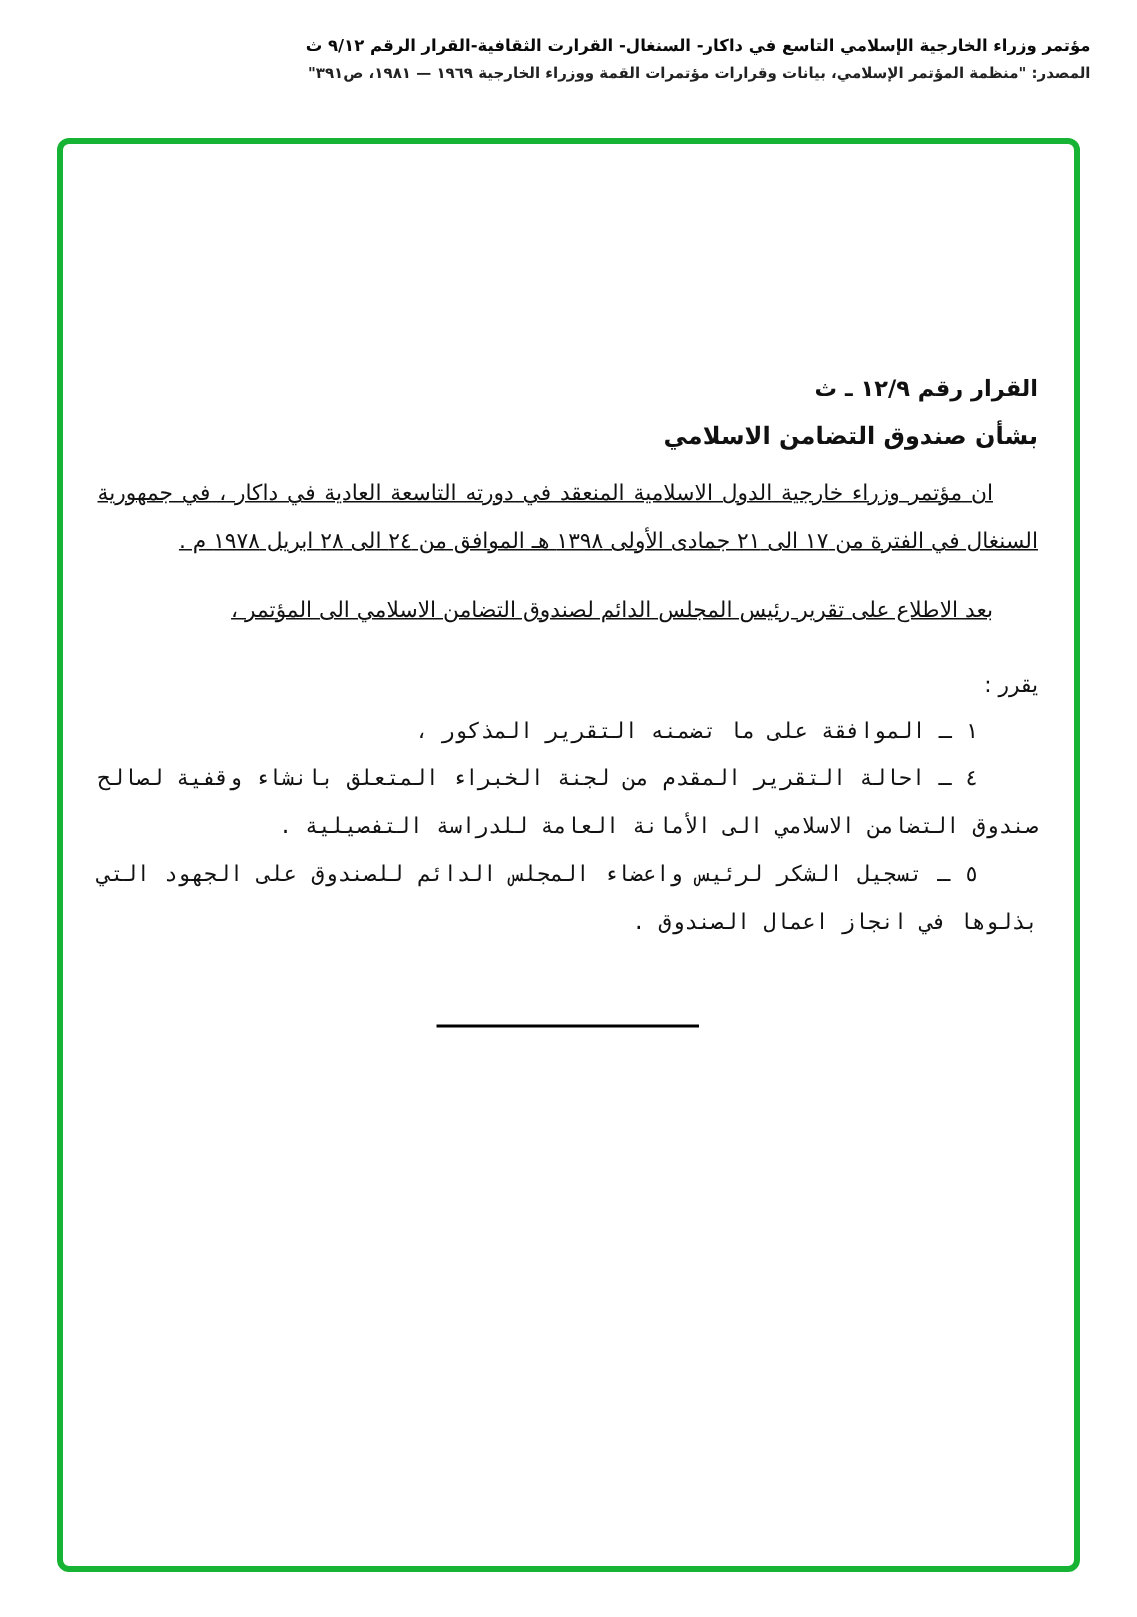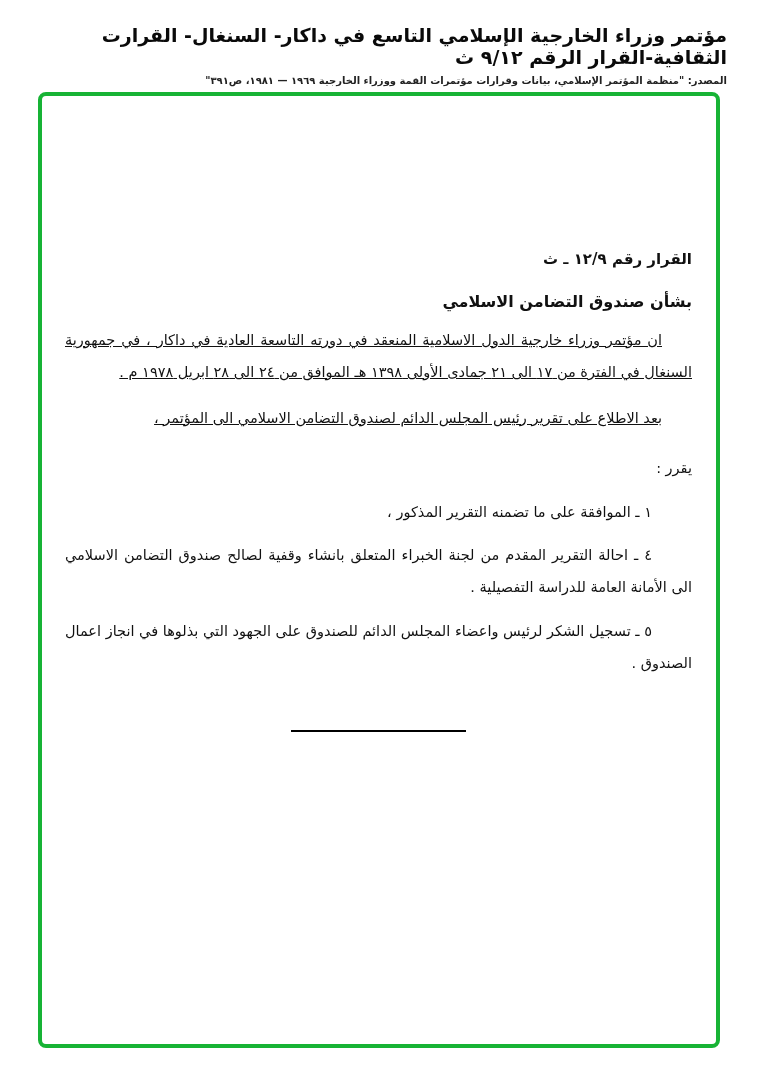--- a/index.html
+++ b/index.html
@@ -22,21 +22,21 @@
   }
   .header {
     position: absolute;
     top: 24px;
     right: 31px;
     left: 31px;
     text-align: right;
   }
   .header-title {
     font-weight: bold;
-    font-size: 19px;
+    font-size: 11px;
     letter-spacing: 0.2px;
     color: #0a0a0a;
   }
   .header-source {
     font-weight: bold;
     font-size: 10px;
     margin-top: 7px;
     color: #222222;
   }
   .frame {
@@ -58,38 +58,39 @@
     text-align: right;
   }
   .res-number {
     text-align: right;
     font-weight: bold;
     font-size: 15px;
   }
   .subject {
     font-weight: bold;
     font-size: 16px;
-    margin-top: 24px;
+    margin-top: 13px;
   }
   .para {
     font-size: 14.5px;
     line-height: 2.2;
     margin: 14px 0 0 0;
     text-align: justify;
   }
   .indent {
     text-indent: 30px;
     text-decoration: underline;
   }
   .decides {
     margin-top: 18px;
   }
   .item {
     text-indent: 40px;
-    margin-top: 12px;
+    margin-top: 0;
+    font-family: Liberation Mono, monospace;
   }
   .sig-line {
     width: 175px;
     height: 0;
     border-top: 2px solid #000000;
     margin: 50px auto 0 auto;
   }
 </style>
 </head>
 <body>

